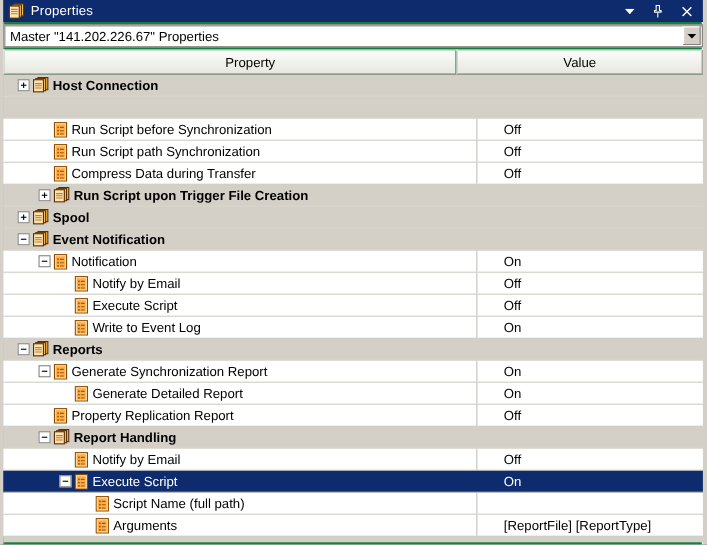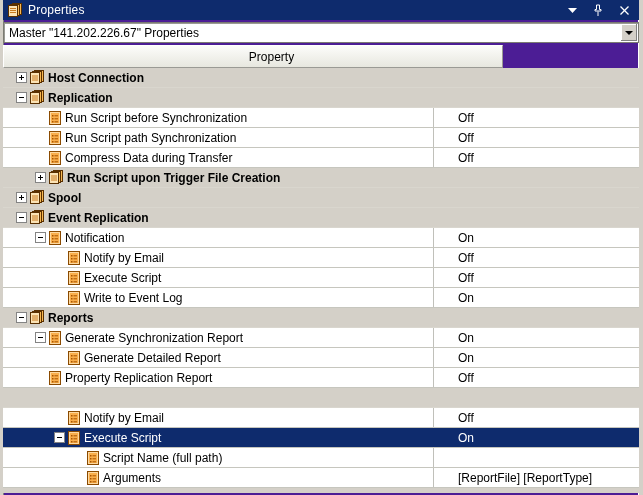--- a/index.html
+++ b/index.html
@@ -1,19 +1,19 @@
 <!DOCTYPE html>
 <html><head>
 <meta charset="utf-8">
 <style>
   * { margin:0; padding:0; box-sizing:border-box; }
   html,body { width:643px; height:495px; }
   body { font-family:"Liberation Sans", sans-serif; font-size:12px; background:#D4D0C8; }
   .panel {
-    width:643px; height:495px; background:#4c1d95; position:relative;
+    width:643px; height:495px; background:#15803d; position:relative;
     border-left:3px solid #D4D0C8; border-right:4px solid #D4D0C8;
     box-shadow: inset 1px 0 0 #808080, inset -1px 0 0 #FFFFFF;
   }
   
   .titlebar { height:20px; background:#0E2B6D; display:flex; align-items:center; padding:0 4px; color:#fff; }
   .titlebar .ticon { width:16px; height:14px; margin-right:5px; flex:0 0 auto; }
   .titlebar .ttext { flex:1 1 auto; font-size:12px; letter-spacing:0.2px; }
   .tbtns { display:flex; align-items:center; gap:12px; padding-right:4px; }
   .tbtn { width:14px; height:14px; display:flex; align-items:center; justify-content:center; cursor:default; }
   
@@ -30,21 +30,21 @@
   }
   .cbtn .arr { width:0; height:0; border-left:4px solid transparent; border-right:4px solid transparent; border-top:4px solid #000; }
   
   .gridhead { display:flex; height:23px; }
   .hcell {
     background:linear-gradient(#FCFCFA,#E7E7DF);
     border-top:1px solid #fff; border-left:1px solid #fff;
     border-right:1px solid #9a9a94; border-bottom:1px solid #9a9a94;
     display:flex; align-items:center; justify-content:center; color:#000;
   }
-  .hcell.prop { width:500px;padding-left:37px; }
+  .hcell.prop { width:412px;padding-left:37px; }
   .hcell.val  { flex:1; }
   
   .rows { background:#D4D0C8; }
   .row { display:flex; height:20px; background:#fff; border-bottom:1px solid #C6C6BE; }
   .row .cell { display:flex; align-items:center; height:100%; overflow:hidden; white-space:nowrap; }
   .row .prop { width:430px; }
   .row .val  { flex:1; border-left:1px solid #C0C0BA; padding-left:24px; color:#000; }
   .row.category { background:#D4D0C8; font-weight:bold; border-bottom:1px solid #D9D6CE; }
   .row.category .val { border-left:none; }
   .row.selected { background:#0E2B6D; }
@@ -104,20 +104,21 @@
     <div class="combo">
       <span class="ctext">Master  "141.202.226.67" Properties</span>
       <span class="cbtn">
           <span class="arr"></span>
         </span>
     </div>
   </div>
 
   <div class="gridhead">
     <div class="hcell prop">Property</div>
+    <div class="hcell val">Value</div>
   </div>
 
   <div class="rows" id="rows">
       <div class="row category">
     <div class="cell prop">
       <span class="indent" style="width: 13px;"></span>
       <span class="expand plus"></span>
       <span class="icon">
             <svg width="16" height="15" viewBox="0 0 16 15">
               <rect x="5.5" y="0.5" width="9" height="11" fill="#F7B955" stroke="#5a3000"></rect>
@@ -126,310 +127,310 @@
               <line x1="3" y1="6" x2="9" y2="6" stroke="#C97B1E"></line>
               <line x1="3" y1="8" x2="9" y2="8" stroke="#C97B1E"></line>
               <line x1="3" y1="10" x2="9" y2="10" stroke="#C97B1E"></line>
             </svg>
           </span>
       <span class="label">Host Connection</span>
     </div>
     <div class="cell val"></div>
   </div>
       <div class="row category">
-    <div class="cell prop">
-      <span class="indent" style="width: 13px;"></span>
-      <span class="expand"></span>
+    <div class="cell val"></div>
+  </div>
+      <div class="row">
+    <div class="cell prop">
+      <span class="indent" style="width: 32px;"></span>
+      <span class="expand hidden"></span>
+      <span class="icon">
+            <svg width="14" height="16" viewBox="0 0 14 16">
+              <rect x="1.5" y="1.5" width="11" height="13" fill="#F9AE4B" stroke="#8A4A00"></rect>
+              <rect x="2.5" y="2.5" width="9" height="11" fill="none" stroke="#FDD9A0"></rect>
+              <rect x="4" y="5" width="1.5" height="1.5" fill="#A85500"></rect>
+              <line x1="6.5" y1="5.8" x2="10" y2="5.8" stroke="#A85500"></line>
+              <rect x="4" y="8" width="1.5" height="1.5" fill="#A85500"></rect>
+              <line x1="6.5" y1="8.8" x2="10" y2="8.8" stroke="#A85500"></line>
+              <rect x="4" y="11" width="1.5" height="1.5" fill="#A85500"></rect>
+              <line x1="6.5" y1="11.8" x2="10" y2="11.8" stroke="#A85500"></line>
+            </svg>
+          </span>
+      <span class="label">Run Script before Synchronization</span>
+    </div>
+    <div class="cell val">Off</div>
+  </div>
+      <div class="row">
+    <div class="cell prop">
+      <span class="indent" style="width: 32px;"></span>
+      <span class="expand hidden"></span>
+      <span class="icon">
+            <svg width="14" height="16" viewBox="0 0 14 16">
+              <rect x="1.5" y="1.5" width="11" height="13" fill="#F9AE4B" stroke="#8A4A00"></rect>
+              <rect x="2.5" y="2.5" width="9" height="11" fill="none" stroke="#FDD9A0"></rect>
+              <rect x="4" y="5" width="1.5" height="1.5" fill="#A85500"></rect>
+              <line x1="6.5" y1="5.8" x2="10" y2="5.8" stroke="#A85500"></line>
+              <rect x="4" y="8" width="1.5" height="1.5" fill="#A85500"></rect>
+              <line x1="6.5" y1="8.8" x2="10" y2="8.8" stroke="#A85500"></line>
+              <rect x="4" y="11" width="1.5" height="1.5" fill="#A85500"></rect>
+              <line x1="6.5" y1="11.8" x2="10" y2="11.8" stroke="#A85500"></line>
+            </svg>
+          </span>
+      <span class="label">Run Script path Synchronization</span>
+    </div>
+    <div class="cell val">Off</div>
+  </div>
+      <div class="row">
+    <div class="cell prop">
+      <span class="indent" style="width: 32px;"></span>
+      <span class="expand hidden"></span>
+      <span class="icon">
+            <svg width="14" height="16" viewBox="0 0 14 16">
+              <rect x="1.5" y="1.5" width="11" height="13" fill="#F9AE4B" stroke="#8A4A00"></rect>
+              <rect x="2.5" y="2.5" width="9" height="11" fill="none" stroke="#FDD9A0"></rect>
+              <rect x="4" y="5" width="1.5" height="1.5" fill="#A85500"></rect>
+              <line x1="6.5" y1="5.8" x2="10" y2="5.8" stroke="#A85500"></line>
+              <rect x="4" y="8" width="1.5" height="1.5" fill="#A85500"></rect>
+              <line x1="6.5" y1="8.8" x2="10" y2="8.8" stroke="#A85500"></line>
+              <rect x="4" y="11" width="1.5" height="1.5" fill="#A85500"></rect>
+              <line x1="6.5" y1="11.8" x2="10" y2="11.8" stroke="#A85500"></line>
+            </svg>
+          </span>
+      <span class="label">Compress Data during Transfer</span>
+    </div>
+    <div class="cell val">Off</div>
+  </div>
+      <div class="row category">
+    <div class="cell prop">
+      <span class="indent" style="width: 32px;"></span>
+      <span class="expand plus"></span>
       <span class="icon">
             <svg width="16" height="15" viewBox="0 0 16 15">
               <rect x="5.5" y="0.5" width="9" height="11" fill="#F7B955" stroke="#5a3000"></rect>
               <rect x="3.5" y="1.5" width="9" height="11" fill="#F7B955" stroke="#5a3000"></rect>
               <rect x="1.5" y="2.5" width="9" height="11" fill="#FBE3B5" stroke="#5a3000"></rect>
               <line x1="3" y1="6" x2="9" y2="6" stroke="#C97B1E"></line>
               <line x1="3" y1="8" x2="9" y2="8" stroke="#C97B1E"></line>
               <line x1="3" y1="10" x2="9" y2="10" stroke="#C97B1E"></line>
             </svg>
           </span>
-      <span class="label">Replication</span>
-    </div>
-    <div class="cell val"></div>
-  </div>
-      <div class="row">
-    <div class="cell prop">
-      <span class="indent" style="width: 32px;"></span>
-      <span class="expand hidden"></span>
-      <span class="icon">
-            <svg width="14" height="16" viewBox="0 0 14 16">
-              <rect x="1.5" y="1.5" width="11" height="13" fill="#F9AE4B" stroke="#8A4A00"></rect>
-              <rect x="2.5" y="2.5" width="9" height="11" fill="none" stroke="#FDD9A0"></rect>
-              <rect x="4" y="5" width="1.5" height="1.5" fill="#A85500"></rect>
-              <line x1="6.5" y1="5.8" x2="10" y2="5.8" stroke="#A85500"></line>
-              <rect x="4" y="8" width="1.5" height="1.5" fill="#A85500"></rect>
-              <line x1="6.5" y1="8.8" x2="10" y2="8.8" stroke="#A85500"></line>
-              <rect x="4" y="11" width="1.5" height="1.5" fill="#A85500"></rect>
-              <line x1="6.5" y1="11.8" x2="10" y2="11.8" stroke="#A85500"></line>
-            </svg>
-          </span>
-      <span class="label">Run Script before Synchronization</span>
-    </div>
-    <div class="cell val">Off</div>
-  </div>
-      <div class="row">
-    <div class="cell prop">
-      <span class="indent" style="width: 32px;"></span>
-      <span class="expand hidden"></span>
-      <span class="icon">
-            <svg width="14" height="16" viewBox="0 0 14 16">
-              <rect x="1.5" y="1.5" width="11" height="13" fill="#F9AE4B" stroke="#8A4A00"></rect>
-              <rect x="2.5" y="2.5" width="9" height="11" fill="none" stroke="#FDD9A0"></rect>
-              <rect x="4" y="5" width="1.5" height="1.5" fill="#A85500"></rect>
-              <line x1="6.5" y1="5.8" x2="10" y2="5.8" stroke="#A85500"></line>
-              <rect x="4" y="8" width="1.5" height="1.5" fill="#A85500"></rect>
-              <line x1="6.5" y1="8.8" x2="10" y2="8.8" stroke="#A85500"></line>
-              <rect x="4" y="11" width="1.5" height="1.5" fill="#A85500"></rect>
-              <line x1="6.5" y1="11.8" x2="10" y2="11.8" stroke="#A85500"></line>
-            </svg>
-          </span>
-      <span class="label">Run Script path Synchronization</span>
-    </div>
-    <div class="cell val">Off</div>
-  </div>
-      <div class="row">
-    <div class="cell prop">
-      <span class="indent" style="width: 32px;"></span>
-      <span class="expand hidden"></span>
-      <span class="icon">
-            <svg width="14" height="16" viewBox="0 0 14 16">
-              <rect x="1.5" y="1.5" width="11" height="13" fill="#F9AE4B" stroke="#8A4A00"></rect>
-              <rect x="2.5" y="2.5" width="9" height="11" fill="none" stroke="#FDD9A0"></rect>
-              <rect x="4" y="5" width="1.5" height="1.5" fill="#A85500"></rect>
-              <line x1="6.5" y1="5.8" x2="10" y2="5.8" stroke="#A85500"></line>
-              <rect x="4" y="8" width="1.5" height="1.5" fill="#A85500"></rect>
-              <line x1="6.5" y1="8.8" x2="10" y2="8.8" stroke="#A85500"></line>
-              <rect x="4" y="11" width="1.5" height="1.5" fill="#A85500"></rect>
-              <line x1="6.5" y1="11.8" x2="10" y2="11.8" stroke="#A85500"></line>
-            </svg>
-          </span>
-      <span class="label">Compress Data during Transfer</span>
-    </div>
-    <div class="cell val">Off</div>
-  </div>
-      <div class="row category">
-    <div class="cell prop">
-      <span class="indent" style="width: 32px;"></span>
+      <span class="label">Run Script upon Trigger File Creation</span>
+    </div>
+    <div class="cell val"></div>
+  </div>
+      <div class="row category">
+    <div class="cell prop">
+      <span class="indent" style="width: 13px;"></span>
       <span class="expand plus"></span>
       <span class="icon">
             <svg width="16" height="15" viewBox="0 0 16 15">
               <rect x="5.5" y="0.5" width="9" height="11" fill="#F7B955" stroke="#5a3000"></rect>
               <rect x="3.5" y="1.5" width="9" height="11" fill="#F7B955" stroke="#5a3000"></rect>
               <rect x="1.5" y="2.5" width="9" height="11" fill="#FBE3B5" stroke="#5a3000"></rect>
               <line x1="3" y1="6" x2="9" y2="6" stroke="#C97B1E"></line>
               <line x1="3" y1="8" x2="9" y2="8" stroke="#C97B1E"></line>
               <line x1="3" y1="10" x2="9" y2="10" stroke="#C97B1E"></line>
             </svg>
           </span>
-      <span class="label">Run Script upon Trigger File Creation</span>
+      <span class="label">Spool</span>
     </div>
     <div class="cell val"></div>
   </div>
       <div class="row category">
     <div class="cell prop">
       <span class="indent" style="width: 13px;"></span>
-      <span class="expand plus"></span>
+      <span class="expand"></span>
       <span class="icon">
             <svg width="16" height="15" viewBox="0 0 16 15">
               <rect x="5.5" y="0.5" width="9" height="11" fill="#F7B955" stroke="#5a3000"></rect>
               <rect x="3.5" y="1.5" width="9" height="11" fill="#F7B955" stroke="#5a3000"></rect>
               <rect x="1.5" y="2.5" width="9" height="11" fill="#FBE3B5" stroke="#5a3000"></rect>
               <line x1="3" y1="6" x2="9" y2="6" stroke="#C97B1E"></line>
               <line x1="3" y1="8" x2="9" y2="8" stroke="#C97B1E"></line>
               <line x1="3" y1="10" x2="9" y2="10" stroke="#C97B1E"></line>
             </svg>
           </span>
-      <span class="label">Spool</span>
-    </div>
-    <div class="cell val"></div>
+      <span class="label">Event Notification</span>
+    </div>
+    <div class="cell val"></div>
+  </div>
+      <div class="row">
+    <div class="cell prop">
+      <span class="indent" style="width: 32px;"></span>
+      <span class="expand"></span>
+      <span class="icon">
+            <svg width="14" height="16" viewBox="0 0 14 16">
+              <rect x="1.5" y="1.5" width="11" height="13" fill="#F9AE4B" stroke="#8A4A00"></rect>
+              <rect x="2.5" y="2.5" width="9" height="11" fill="none" stroke="#FDD9A0"></rect>
+              <rect x="4" y="5" width="1.5" height="1.5" fill="#A85500"></rect>
+              <line x1="6.5" y1="5.8" x2="10" y2="5.8" stroke="#A85500"></line>
+              <rect x="4" y="8" width="1.5" height="1.5" fill="#A85500"></rect>
+              <line x1="6.5" y1="8.8" x2="10" y2="8.8" stroke="#A85500"></line>
+              <rect x="4" y="11" width="1.5" height="1.5" fill="#A85500"></rect>
+              <line x1="6.5" y1="11.8" x2="10" y2="11.8" stroke="#A85500"></line>
+            </svg>
+          </span>
+      <span class="label">Notification</span>
+    </div>
+    <div class="cell val">On</div>
+  </div>
+      <div class="row">
+    <div class="cell prop">
+      <span class="indent" style="width: 51px;"></span>
+      <span class="expand hidden"></span>
+      <span class="icon">
+            <svg width="14" height="16" viewBox="0 0 14 16">
+              <rect x="1.5" y="1.5" width="11" height="13" fill="#F9AE4B" stroke="#8A4A00"></rect>
+              <rect x="2.5" y="2.5" width="9" height="11" fill="none" stroke="#FDD9A0"></rect>
+              <rect x="4" y="5" width="1.5" height="1.5" fill="#A85500"></rect>
+              <line x1="6.5" y1="5.8" x2="10" y2="5.8" stroke="#A85500"></line>
+              <rect x="4" y="8" width="1.5" height="1.5" fill="#A85500"></rect>
+              <line x1="6.5" y1="8.8" x2="10" y2="8.8" stroke="#A85500"></line>
+              <rect x="4" y="11" width="1.5" height="1.5" fill="#A85500"></rect>
+              <line x1="6.5" y1="11.8" x2="10" y2="11.8" stroke="#A85500"></line>
+            </svg>
+          </span>
+      <span class="label">Notify by Email</span>
+    </div>
+    <div class="cell val">Off</div>
+  </div>
+      <div class="row">
+    <div class="cell prop">
+      <span class="indent" style="width: 51px;"></span>
+      <span class="expand hidden"></span>
+      <span class="icon">
+            <svg width="14" height="16" viewBox="0 0 14 16">
+              <rect x="1.5" y="1.5" width="11" height="13" fill="#F9AE4B" stroke="#8A4A00"></rect>
+              <rect x="2.5" y="2.5" width="9" height="11" fill="none" stroke="#FDD9A0"></rect>
+              <rect x="4" y="5" width="1.5" height="1.5" fill="#A85500"></rect>
+              <line x1="6.5" y1="5.8" x2="10" y2="5.8" stroke="#A85500"></line>
+              <rect x="4" y="8" width="1.5" height="1.5" fill="#A85500"></rect>
+              <line x1="6.5" y1="8.8" x2="10" y2="8.8" stroke="#A85500"></line>
+              <rect x="4" y="11" width="1.5" height="1.5" fill="#A85500"></rect>
+              <line x1="6.5" y1="11.8" x2="10" y2="11.8" stroke="#A85500"></line>
+            </svg>
+          </span>
+      <span class="label">Execute Script</span>
+    </div>
+    <div class="cell val">Off</div>
+  </div>
+      <div class="row">
+    <div class="cell prop">
+      <span class="indent" style="width: 51px;"></span>
+      <span class="expand hidden"></span>
+      <span class="icon">
+            <svg width="14" height="16" viewBox="0 0 14 16">
+              <rect x="1.5" y="1.5" width="11" height="13" fill="#F9AE4B" stroke="#8A4A00"></rect>
+              <rect x="2.5" y="2.5" width="9" height="11" fill="none" stroke="#FDD9A0"></rect>
+              <rect x="4" y="5" width="1.5" height="1.5" fill="#A85500"></rect>
+              <line x1="6.5" y1="5.8" x2="10" y2="5.8" stroke="#A85500"></line>
+              <rect x="4" y="8" width="1.5" height="1.5" fill="#A85500"></rect>
+              <line x1="6.5" y1="8.8" x2="10" y2="8.8" stroke="#A85500"></line>
+              <rect x="4" y="11" width="1.5" height="1.5" fill="#A85500"></rect>
+              <line x1="6.5" y1="11.8" x2="10" y2="11.8" stroke="#A85500"></line>
+            </svg>
+          </span>
+      <span class="label">Write to Event Log</span>
+    </div>
+    <div class="cell val">On</div>
   </div>
       <div class="row category">
     <div class="cell prop">
       <span class="indent" style="width: 13px;"></span>
       <span class="expand"></span>
       <span class="icon">
             <svg width="16" height="15" viewBox="0 0 16 15">
               <rect x="5.5" y="0.5" width="9" height="11" fill="#F7B955" stroke="#5a3000"></rect>
               <rect x="3.5" y="1.5" width="9" height="11" fill="#F7B955" stroke="#5a3000"></rect>
               <rect x="1.5" y="2.5" width="9" height="11" fill="#FBE3B5" stroke="#5a3000"></rect>
               <line x1="3" y1="6" x2="9" y2="6" stroke="#C97B1E"></line>
               <line x1="3" y1="8" x2="9" y2="8" stroke="#C97B1E"></line>
               <line x1="3" y1="10" x2="9" y2="10" stroke="#C97B1E"></line>
             </svg>
           </span>
-      <span class="label">Event Replication</span>
+      <span class="label">Reports</span>
     </div>
     <div class="cell val"></div>
   </div>
       <div class="row">
     <div class="cell prop">
       <span class="indent" style="width: 32px;"></span>
       <span class="expand"></span>
       <span class="icon">
             <svg width="14" height="16" viewBox="0 0 14 16">
               <rect x="1.5" y="1.5" width="11" height="13" fill="#F9AE4B" stroke="#8A4A00"></rect>
               <rect x="2.5" y="2.5" width="9" height="11" fill="none" stroke="#FDD9A0"></rect>
               <rect x="4" y="5" width="1.5" height="1.5" fill="#A85500"></rect>
               <line x1="6.5" y1="5.8" x2="10" y2="5.8" stroke="#A85500"></line>
               <rect x="4" y="8" width="1.5" height="1.5" fill="#A85500"></rect>
               <line x1="6.5" y1="8.8" x2="10" y2="8.8" stroke="#A85500"></line>
               <rect x="4" y="11" width="1.5" height="1.5" fill="#A85500"></rect>
               <line x1="6.5" y1="11.8" x2="10" y2="11.8" stroke="#A85500"></line>
             </svg>
           </span>
-      <span class="label">Notification</span>
+      <span class="label">Generate Synchronization Report</span>
     </div>
     <div class="cell val">On</div>
   </div>
       <div class="row">
     <div class="cell prop">
       <span class="indent" style="width: 51px;"></span>
       <span class="expand hidden"></span>
       <span class="icon">
             <svg width="14" height="16" viewBox="0 0 14 16">
               <rect x="1.5" y="1.5" width="11" height="13" fill="#F9AE4B" stroke="#8A4A00"></rect>
               <rect x="2.5" y="2.5" width="9" height="11" fill="none" stroke="#FDD9A0"></rect>
               <rect x="4" y="5" width="1.5" height="1.5" fill="#A85500"></rect>
               <line x1="6.5" y1="5.8" x2="10" y2="5.8" stroke="#A85500"></line>
               <rect x="4" y="8" width="1.5" height="1.5" fill="#A85500"></rect>
               <line x1="6.5" y1="8.8" x2="10" y2="8.8" stroke="#A85500"></line>
               <rect x="4" y="11" width="1.5" height="1.5" fill="#A85500"></rect>
               <line x1="6.5" y1="11.8" x2="10" y2="11.8" stroke="#A85500"></line>
             </svg>
           </span>
-      <span class="label">Notify by Email</span>
-    </div>
-    <div class="cell val">Off</div>
-  </div>
-      <div class="row">
-    <div class="cell prop">
-      <span class="indent" style="width: 51px;"></span>
-      <span class="expand hidden"></span>
-      <span class="icon">
-            <svg width="14" height="16" viewBox="0 0 14 16">
-              <rect x="1.5" y="1.5" width="11" height="13" fill="#F9AE4B" stroke="#8A4A00"></rect>
-              <rect x="2.5" y="2.5" width="9" height="11" fill="none" stroke="#FDD9A0"></rect>
-              <rect x="4" y="5" width="1.5" height="1.5" fill="#A85500"></rect>
-              <line x1="6.5" y1="5.8" x2="10" y2="5.8" stroke="#A85500"></line>
-              <rect x="4" y="8" width="1.5" height="1.5" fill="#A85500"></rect>
-              <line x1="6.5" y1="8.8" x2="10" y2="8.8" stroke="#A85500"></line>
-              <rect x="4" y="11" width="1.5" height="1.5" fill="#A85500"></rect>
-              <line x1="6.5" y1="11.8" x2="10" y2="11.8" stroke="#A85500"></line>
-            </svg>
-          </span>
-      <span class="label">Execute Script</span>
-    </div>
-    <div class="cell val">Off</div>
-  </div>
-      <div class="row">
-    <div class="cell prop">
-      <span class="indent" style="width: 51px;"></span>
-      <span class="expand hidden"></span>
-      <span class="icon">
-            <svg width="14" height="16" viewBox="0 0 14 16">
-              <rect x="1.5" y="1.5" width="11" height="13" fill="#F9AE4B" stroke="#8A4A00"></rect>
-              <rect x="2.5" y="2.5" width="9" height="11" fill="none" stroke="#FDD9A0"></rect>
-              <rect x="4" y="5" width="1.5" height="1.5" fill="#A85500"></rect>
-              <line x1="6.5" y1="5.8" x2="10" y2="5.8" stroke="#A85500"></line>
-              <rect x="4" y="8" width="1.5" height="1.5" fill="#A85500"></rect>
-              <line x1="6.5" y1="8.8" x2="10" y2="8.8" stroke="#A85500"></line>
-              <rect x="4" y="11" width="1.5" height="1.5" fill="#A85500"></rect>
-              <line x1="6.5" y1="11.8" x2="10" y2="11.8" stroke="#A85500"></line>
-            </svg>
-          </span>
-      <span class="label">Write to Event Log</span>
+      <span class="label">Generate Detailed Report</span>
     </div>
     <div class="cell val">On</div>
   </div>
-      <div class="row category">
-    <div class="cell prop">
-      <span class="indent" style="width: 13px;"></span>
+      <div class="row">
+    <div class="cell prop">
+      <span class="indent" style="width: 32px;"></span>
+      <span class="expand hidden"></span>
+      <span class="icon">
+            <svg width="14" height="16" viewBox="0 0 14 16">
+              <rect x="1.5" y="1.5" width="11" height="13" fill="#F9AE4B" stroke="#8A4A00"></rect>
+              <rect x="2.5" y="2.5" width="9" height="11" fill="none" stroke="#FDD9A0"></rect>
+              <rect x="4" y="5" width="1.5" height="1.5" fill="#A85500"></rect>
+              <line x1="6.5" y1="5.8" x2="10" y2="5.8" stroke="#A85500"></line>
+              <rect x="4" y="8" width="1.5" height="1.5" fill="#A85500"></rect>
+              <line x1="6.5" y1="8.8" x2="10" y2="8.8" stroke="#A85500"></line>
+              <rect x="4" y="11" width="1.5" height="1.5" fill="#A85500"></rect>
+              <line x1="6.5" y1="11.8" x2="10" y2="11.8" stroke="#A85500"></line>
+            </svg>
+          </span>
+      <span class="label">Property Replication Report</span>
+    </div>
+    <div class="cell val">Off</div>
+  </div>
+      <div class="row category">
+    <div class="cell prop">
+      <span class="indent" style="width: 32px;"></span>
       <span class="expand"></span>
       <span class="icon">
             <svg width="16" height="15" viewBox="0 0 16 15">
               <rect x="5.5" y="0.5" width="9" height="11" fill="#F7B955" stroke="#5a3000"></rect>
               <rect x="3.5" y="1.5" width="9" height="11" fill="#F7B955" stroke="#5a3000"></rect>
               <rect x="1.5" y="2.5" width="9" height="11" fill="#FBE3B5" stroke="#5a3000"></rect>
               <line x1="3" y1="6" x2="9" y2="6" stroke="#C97B1E"></line>
               <line x1="3" y1="8" x2="9" y2="8" stroke="#C97B1E"></line>
               <line x1="3" y1="10" x2="9" y2="10" stroke="#C97B1E"></line>
             </svg>
           </span>
-      <span class="label">Reports</span>
-    </div>
-    <div class="cell val"></div>
-  </div>
-      <div class="row">
-    <div class="cell prop">
-      <span class="indent" style="width: 32px;"></span>
-      <span class="expand"></span>
-      <span class="icon">
-            <svg width="14" height="16" viewBox="0 0 14 16">
-              <rect x="1.5" y="1.5" width="11" height="13" fill="#F9AE4B" stroke="#8A4A00"></rect>
-              <rect x="2.5" y="2.5" width="9" height="11" fill="none" stroke="#FDD9A0"></rect>
-              <rect x="4" y="5" width="1.5" height="1.5" fill="#A85500"></rect>
-              <line x1="6.5" y1="5.8" x2="10" y2="5.8" stroke="#A85500"></line>
-              <rect x="4" y="8" width="1.5" height="1.5" fill="#A85500"></rect>
-              <line x1="6.5" y1="8.8" x2="10" y2="8.8" stroke="#A85500"></line>
-              <rect x="4" y="11" width="1.5" height="1.5" fill="#A85500"></rect>
-              <line x1="6.5" y1="11.8" x2="10" y2="11.8" stroke="#A85500"></line>
-            </svg>
-          </span>
-      <span class="label">Generate Synchronization Report</span>
-    </div>
-    <div class="cell val">On</div>
-  </div>
-      <div class="row">
-    <div class="cell prop">
-      <span class="indent" style="width: 51px;"></span>
-      <span class="expand hidden"></span>
-      <span class="icon">
-            <svg width="14" height="16" viewBox="0 0 14 16">
-              <rect x="1.5" y="1.5" width="11" height="13" fill="#F9AE4B" stroke="#8A4A00"></rect>
-              <rect x="2.5" y="2.5" width="9" height="11" fill="none" stroke="#FDD9A0"></rect>
-              <rect x="4" y="5" width="1.5" height="1.5" fill="#A85500"></rect>
-              <line x1="6.5" y1="5.8" x2="10" y2="5.8" stroke="#A85500"></line>
-              <rect x="4" y="8" width="1.5" height="1.5" fill="#A85500"></rect>
-              <line x1="6.5" y1="8.8" x2="10" y2="8.8" stroke="#A85500"></line>
-              <rect x="4" y="11" width="1.5" height="1.5" fill="#A85500"></rect>
-              <line x1="6.5" y1="11.8" x2="10" y2="11.8" stroke="#A85500"></line>
-            </svg>
-          </span>
-      <span class="label">Generate Detailed Report</span>
-    </div>
-    <div class="cell val">On</div>
-  </div>
-      <div class="row">
-    <div class="cell prop">
-      <span class="indent" style="width: 32px;"></span>
-      <span class="expand hidden"></span>
-      <span class="icon">
-            <svg width="14" height="16" viewBox="0 0 14 16">
-              <rect x="1.5" y="1.5" width="11" height="13" fill="#F9AE4B" stroke="#8A4A00"></rect>
-              <rect x="2.5" y="2.5" width="9" height="11" fill="none" stroke="#FDD9A0"></rect>
-              <rect x="4" y="5" width="1.5" height="1.5" fill="#A85500"></rect>
-              <line x1="6.5" y1="5.8" x2="10" y2="5.8" stroke="#A85500"></line>
-              <rect x="4" y="8" width="1.5" height="1.5" fill="#A85500"></rect>
-              <line x1="6.5" y1="8.8" x2="10" y2="8.8" stroke="#A85500"></line>
-              <rect x="4" y="11" width="1.5" height="1.5" fill="#A85500"></rect>
-              <line x1="6.5" y1="11.8" x2="10" y2="11.8" stroke="#A85500"></line>
-            </svg>
-          </span>
-      <span class="label">Property Replication Report</span>
-    </div>
-    <div class="cell val">Off</div>
-  </div>
-      <div class="row category">
+      <span class="label">Report Handling</span>
+    </div>
     <div class="cell val"></div>
   </div>
       <div class="row">
     <div class="cell prop">
       <span class="indent" style="width: 51px;"></span>
       <span class="expand hidden"></span>
       <span class="icon">
             <svg width="14" height="16" viewBox="0 0 14 16">
               <rect x="1.5" y="1.5" width="11" height="13" fill="#F9AE4B" stroke="#8A4A00"></rect>
               <rect x="2.5" y="2.5" width="9" height="11" fill="none" stroke="#FDD9A0"></rect>

